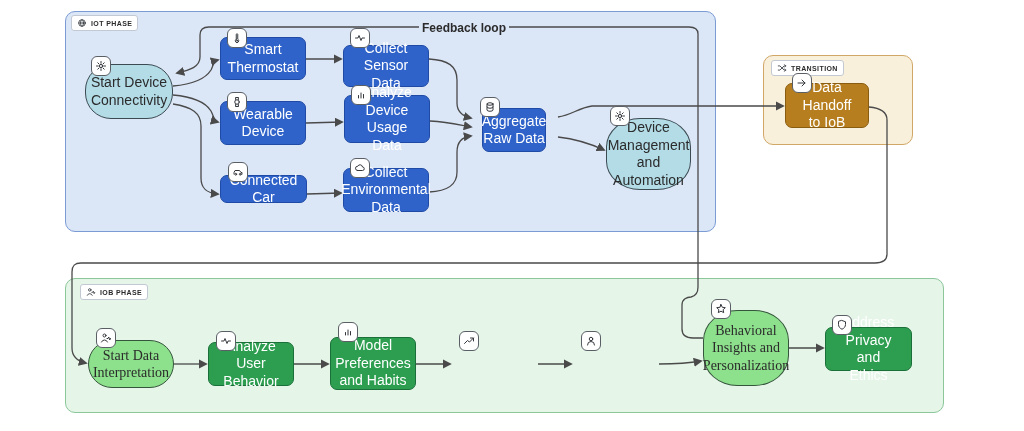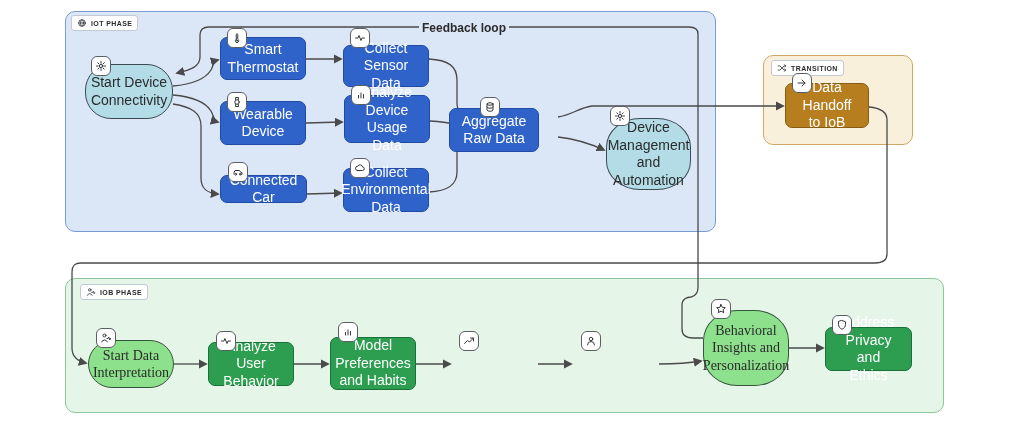--- a/index.html
+++ b/index.html
@@ -113,21 +113,21 @@
   </div>
   <div class="node box blue" style="left:343px;top:45px;width:86px;height:42px">
     <span>Collect Sensor Data</span>
   </div>
   <div class="node box blue" style="left:344px;top:95px;width:86px;height:48px">
     <span>Analyze Device Usage Data</span>
   </div>
   <div class="node box blue" style="left:343px;top:168px;width:86px;height:44px">
     <span>Collect Environmental Data</span>
   </div>
-  <div class="node box blue" style="left:449px;top:108px;width:90px;height:44px">
+  <div class="node box blue" style="left:482px;top:108px;width:64px;height:44px">
     <span>Aggregate Raw Data</span>
   </div>
   <div class="node terminal cyan round" style="left:606px;top:118px;width:85px;height:72px">
     <span>Device Management and Automation</span>
   </div>
 
   <div class="node box orange" style="left:785px;top:83px;width:84px;height:45px">
     <span>Data Handoff to IoB</span>
   </div>
 

